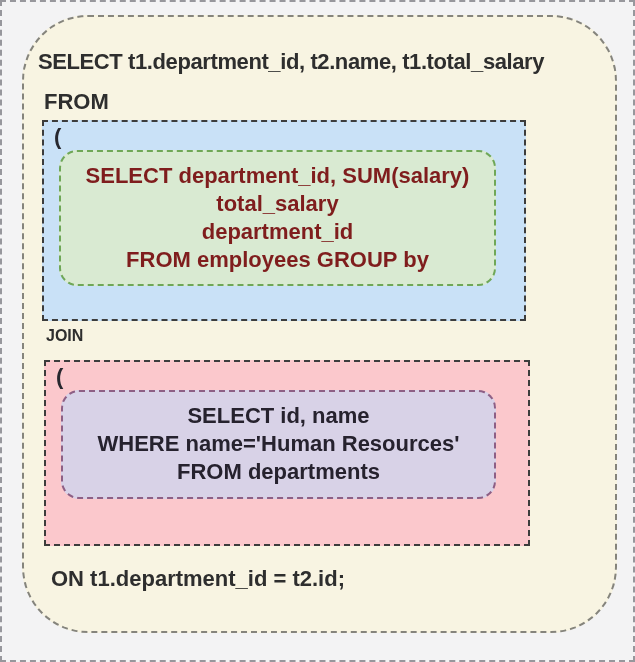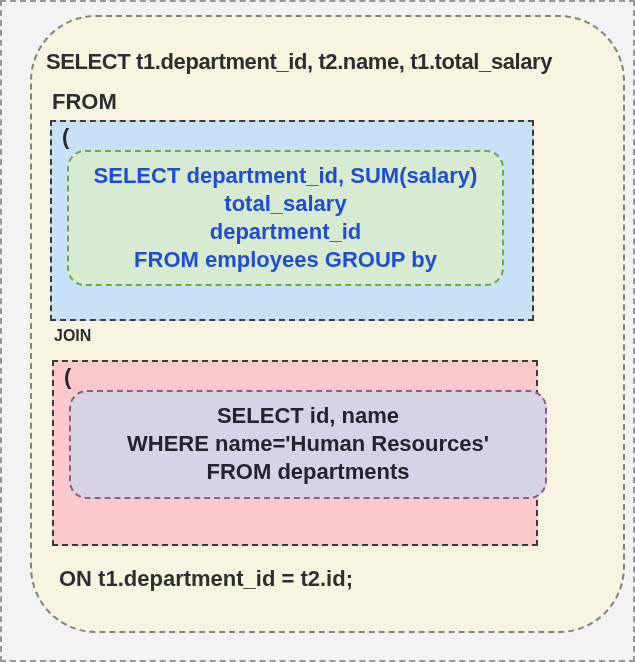--- a/index.html
+++ b/index.html
@@ -15,21 +15,21 @@
     background: #f3f3f4;
     box-sizing: border-box;
     border: 2px dashed #97979c;
     overflow: hidden;
     font-weight: bold;
     color: #2e2e2e;
   }
   
   .query-frame {
     position: absolute;
-    left: 28px;
+    left: 20px;
     top: 13px;
     width: 595px;
     height: 618px;
     box-sizing: border-box;
     background: #f8f4e2;
     border: 2px dashed #85847c;
     border-radius: 66px;
   }
   .txt {
     position: absolute;
@@ -86,24 +86,24 @@
     text-align: center;
     font-size: 22px;
     line-height: 28px;
   }
   .innerbox.green {
     width: 437px;
     height: 136px;
     background: #d9ead2;
     border: 2px dashed #6fa757;
     padding-top: 10px;
-    color: #1d4ed8;
+    color: #7f1d1d;
   }
   .innerbox.purple {
-    width: 478px;
+    width: 435px;
     height: 109px;
     background: #d8d2e7;
     border: 2px dashed #8d5f85;
     padding-top: 10px;
     color: #26222e;
   }
   .qline { font-weight: bold; }
 </style>
 </head>
 <body>

